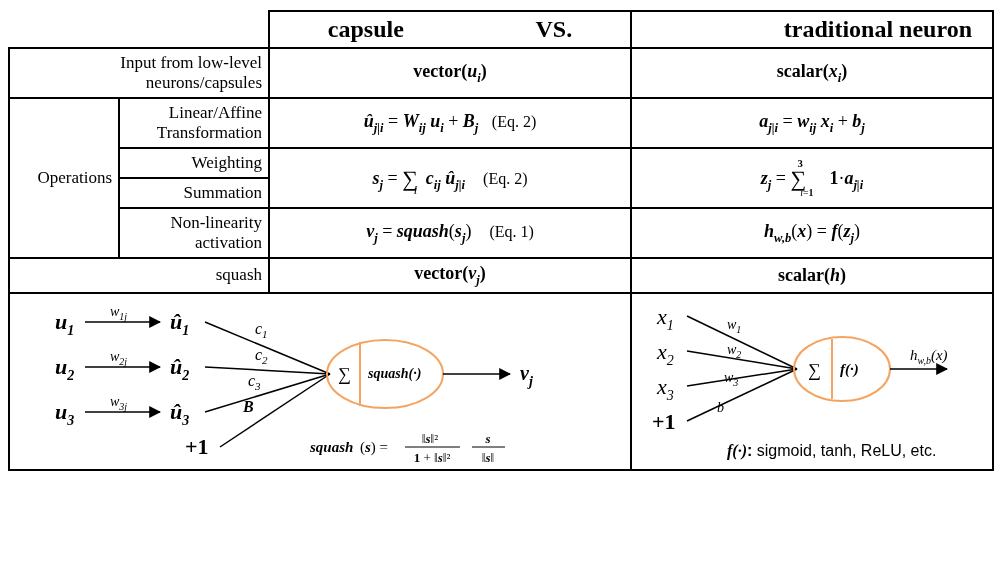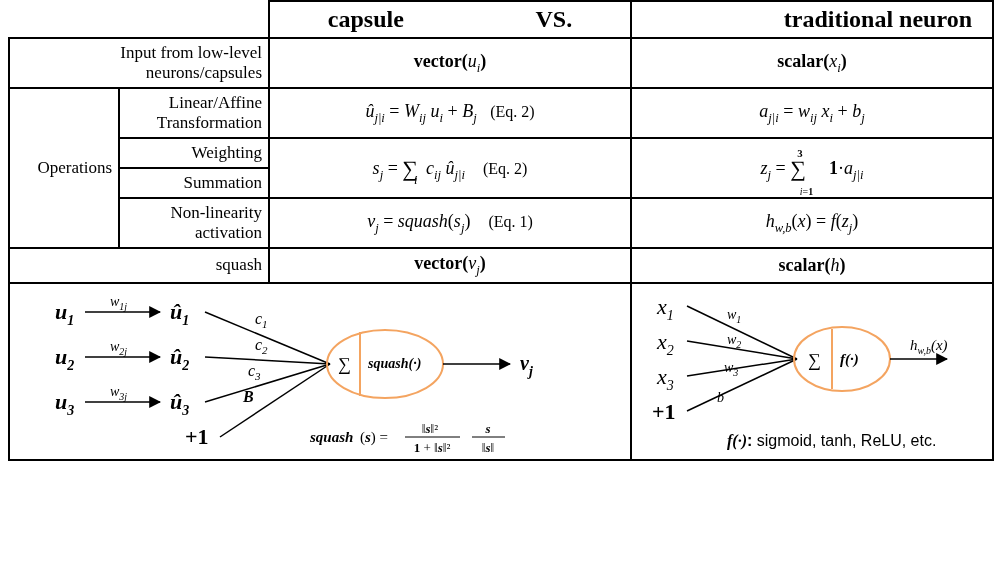--- a/index.html
+++ b/index.html
@@ -5,21 +5,21 @@
   html, body {
     margin: 0;
     padding: 0;
     width: 1000px;
     height: 563px;
     background: #fff;
     font-family: "Times New Roman", Times, serif;
     color: #000;
   }
   .page {
-    padding: 0 8px 0 8px;
+    padding: 10px 8px 0 8px;
   }
   table.main {
     border-collapse: collapse;
     width: 984px;
     table-layout: fixed;
   }
   table.main td, table.main th {
     border: 2px solid #000;
     padding: 4px 6px;
     vertical-align: middle;
@@ -36,21 +36,21 @@
     font-size: 17px;
   }
   .math {
     text-align: center;
     font-family: "Times New Roman", Times, serif;
     font-size: 18px;
   }
   .eqref { font-size: 16px; }
   .b { font-weight: bold; }
   .i { font-style: italic; }
-  .bi { font-weight: normal; font-style: italic; text-align: right; }
+  .bi { font-weight: bold; font-style: italic; text-align: right; }
   sub { font-size: 0.7em; }
   .caption {
     text-align: center;
     margin-top: 4px;
     font-family: Arial, Helvetica, sans-serif;
     font-weight: bold;
     font-size: 21px;
     line-height: 1.15;
   }
   
@@ -109,21 +109,21 @@
   </tr>
 
   <tr>
     <td class="lab">Weighting</td>
     <td rowspan="2" class="math">
       <span class="bi">s<sub>j</sub></span>&nbsp;=&nbsp;<span style="font-size:22px;position:relative;top:2px">∑</span><sub style="position:relative;left:-4px;top:6px"><span class="i">i</span></sub>
       <span class="bi">c<sub>ij</sub></span>&nbsp;<span class="bi">û<sub>j|i</sub></span>
       &nbsp;&nbsp;&nbsp;<span class="eqref">(Eq. 2)</span>
     </td>
     <td rowspan="2" class="math">
-      <span class="bi">z<sub>j</sub></span>&nbsp;=&nbsp;<span style="font-size:22px;position:relative;top:2px">∑</span><sub style="position:relative;left:-6px;top:17px;font-size:0.55em"><span class="i">i</span>=<span class="b">1</span></sub><sup style="position:relative;left:-22px;top:-10px;font-size:0.6em"><span class="b">3</span></sup>
+      <span class="bi">z<sub>j</sub></span>&nbsp;=&nbsp;<span style="font-size:22px;position:relative;top:2px">∑</span><sub style="position:relative;left:-6px;top:8px;font-size:0.55em"><span class="i">i</span>=<span class="b">1</span></sub><sup style="position:relative;left:-22px;top:-10px;font-size:0.6em"><span class="b">3</span></sup>
       <span class="b">1</span>·<span class="bi">a<sub>j|i</sub></span>
     </td>
   </tr>
 
   <tr>
     <td class="lab">Summation</td>
   </tr>
 
   <tr>
     <td class="lab">Non-linearity<br>activation</td>

